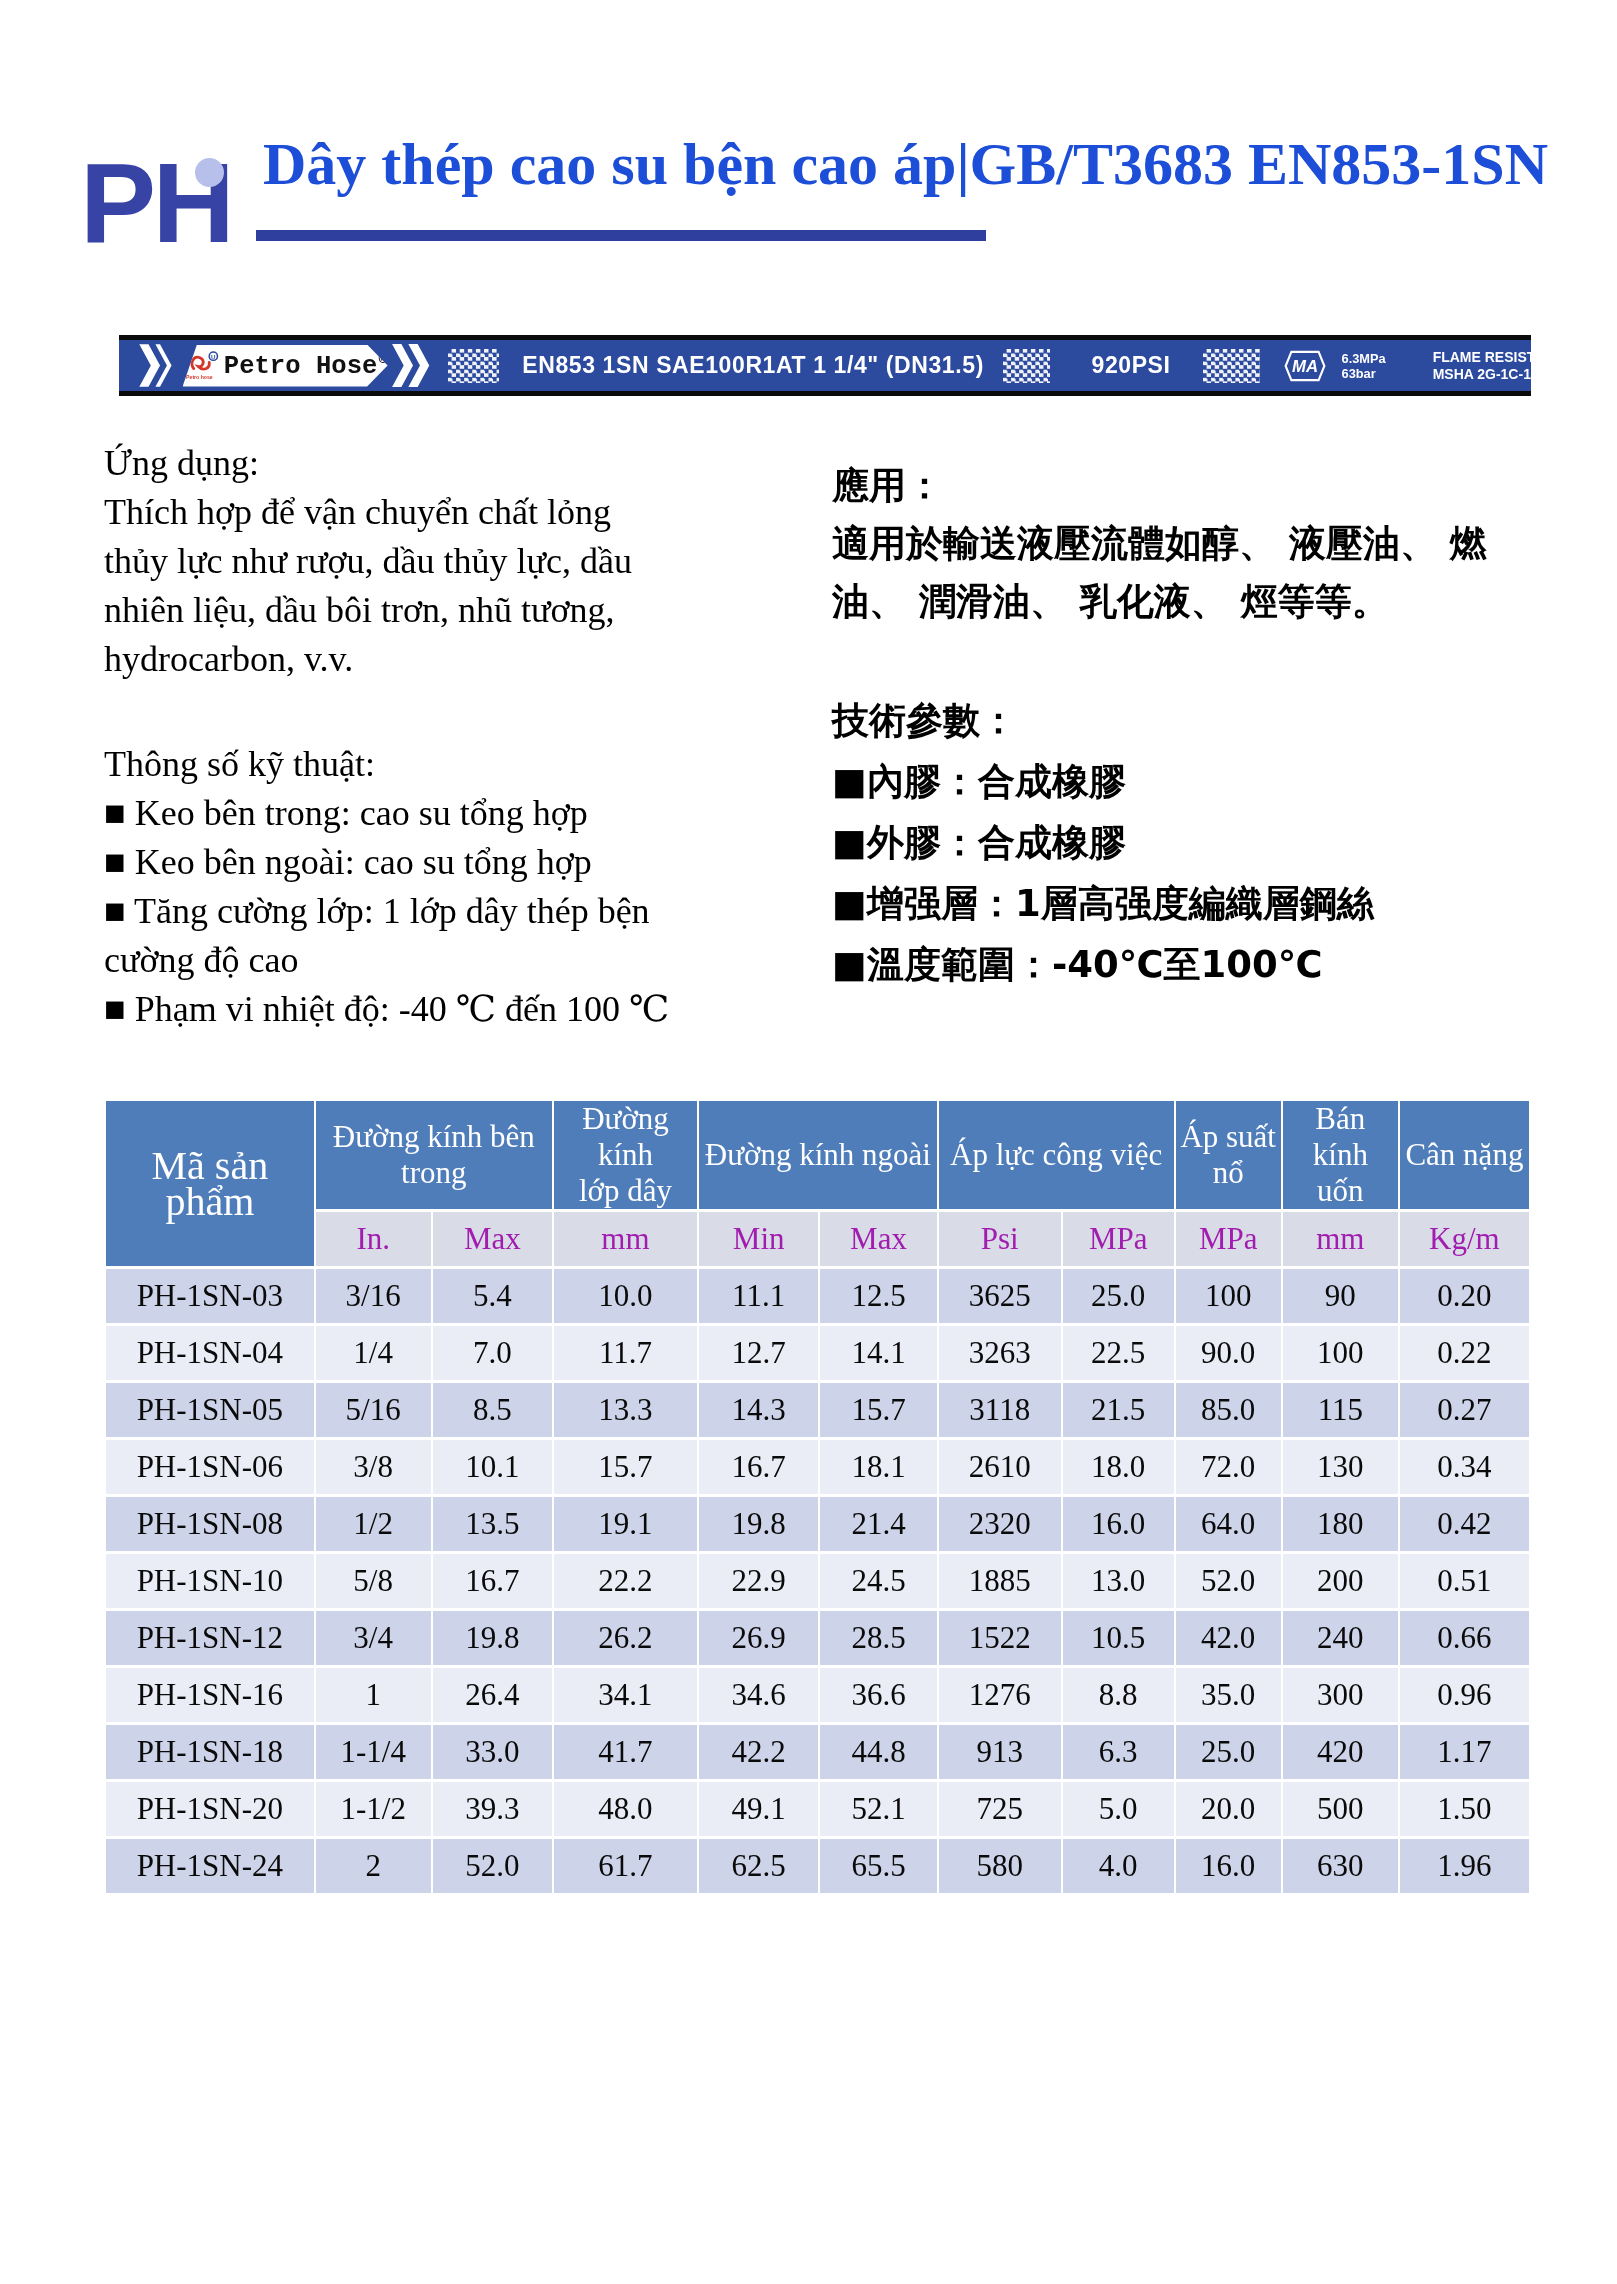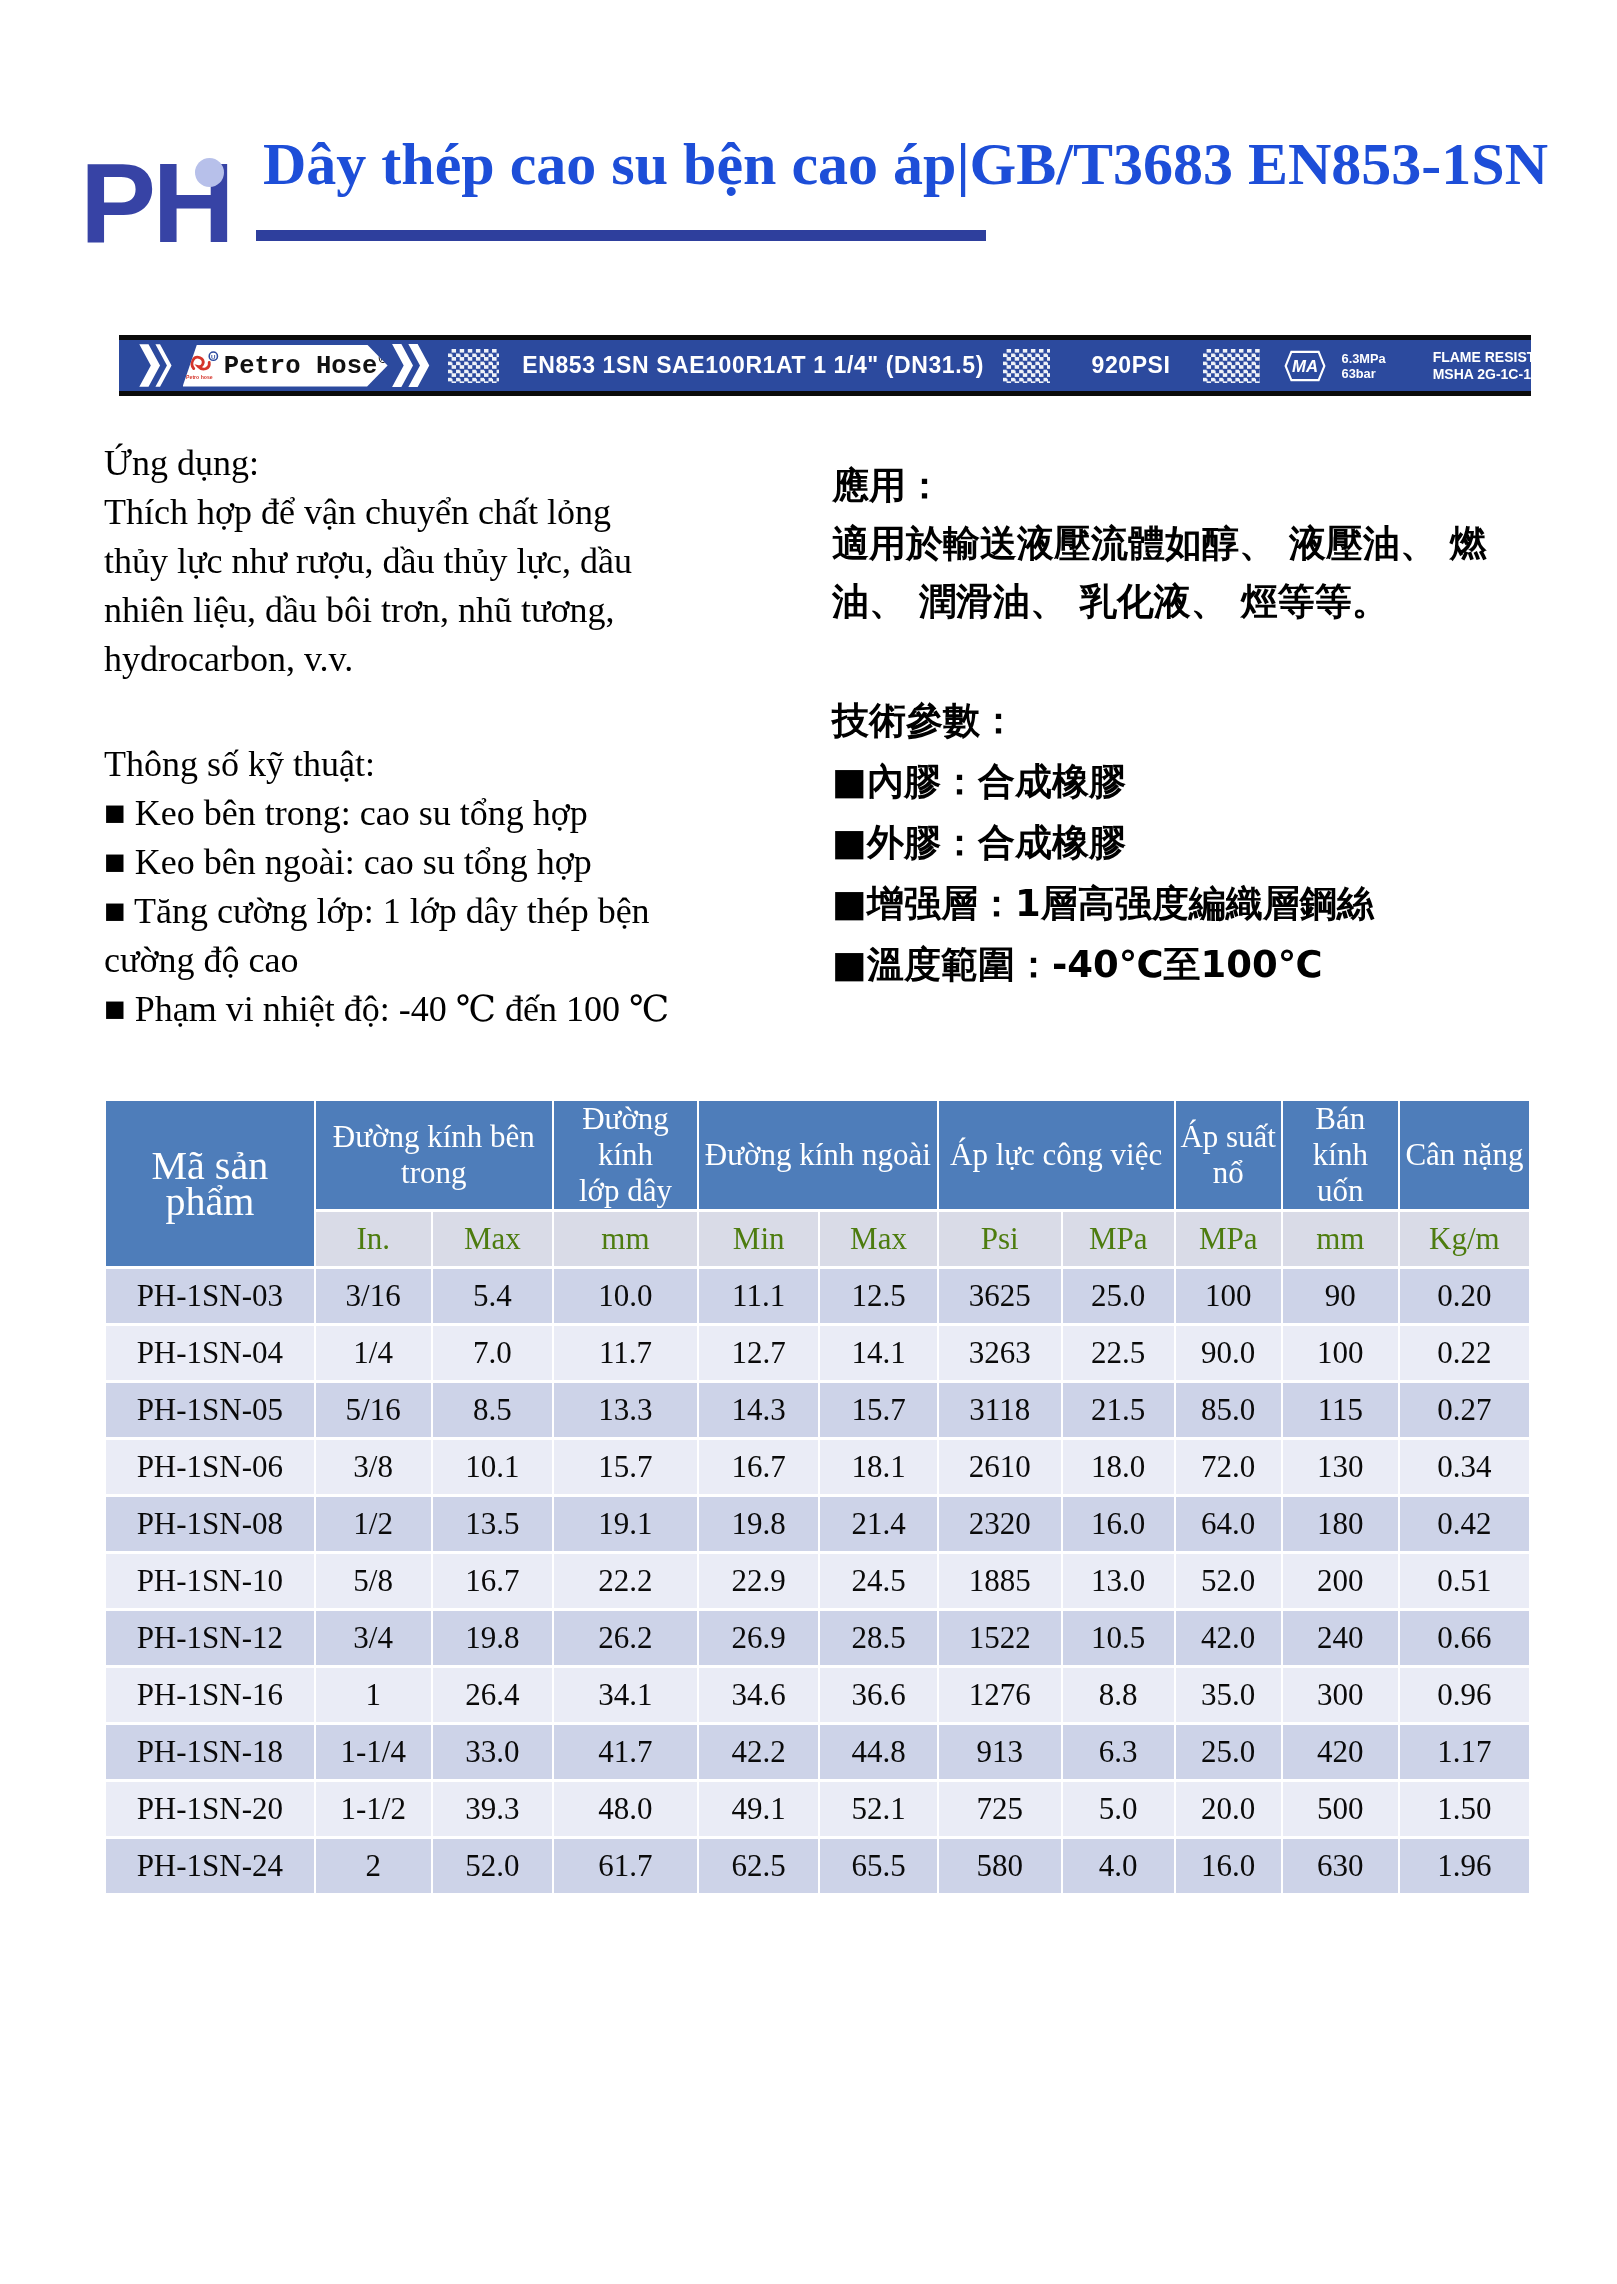--- a/index.html
+++ b/index.html
@@ -57,21 +57,21 @@
   .zh-specs{top:690px;line-height:61px;}
 
   
   .spec-table{position:absolute;left:104px;top:1098px;width:1427px;
               border-collapse:separate;border-spacing:2.9px 3.5px;table-layout:fixed;}
   .spec-table th,.spec-table td{text-align:center;vertical-align:middle;padding:0 2.3px;
               font-weight:normal;overflow:hidden;}
   .th-blue{background:#4e7dba;color:#fff;font-weight:bold;font-size:31px;line-height:36px;
            white-space:pre-line;height:81px;}
   .corner{font-size:40px;}
-  .th-unit{background:#d9dbe7;color:#4d7c0f;font-size:31px;height:54px;}
+  .th-unit{background:#d9dbe7;color:#a21caf;font-size:31px;height:54px;}
   .spec-table td{font-size:31px;height:54px;color:#0a0a0a;}
   tr.dark td{background:#cdd3e8;}
   tr.light td{background:#eaecf6;}
 </style>
 </head>
 <body>
 
 <div class="page">
 
   <div class="logo">

